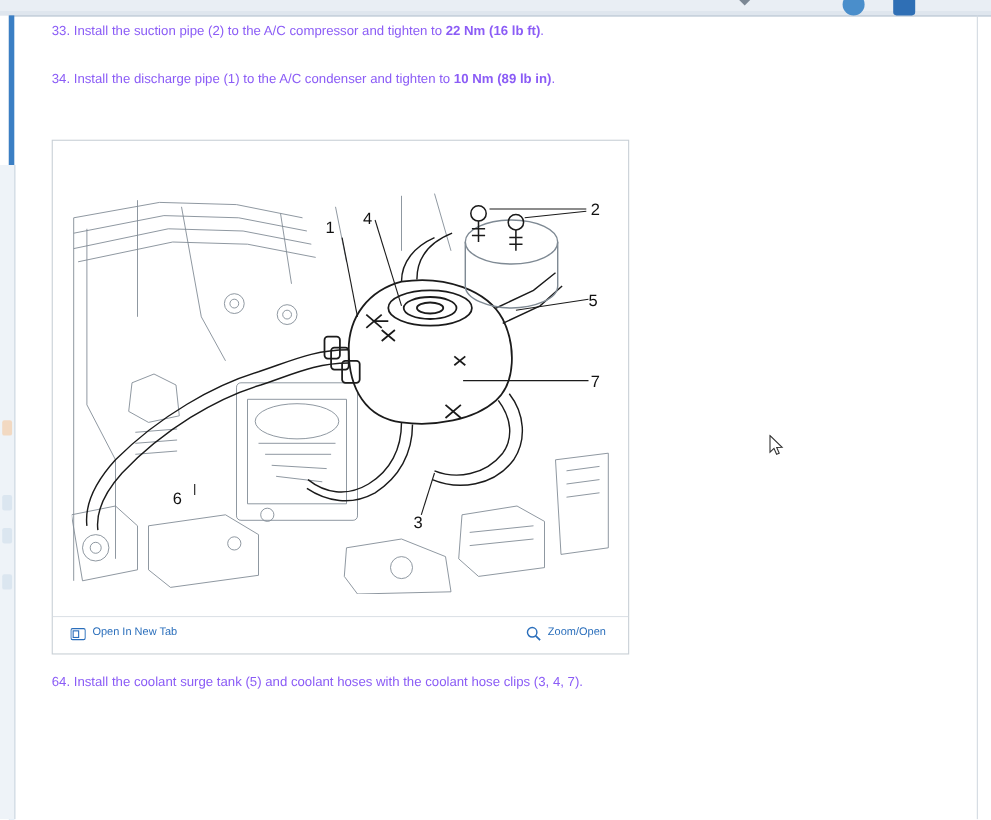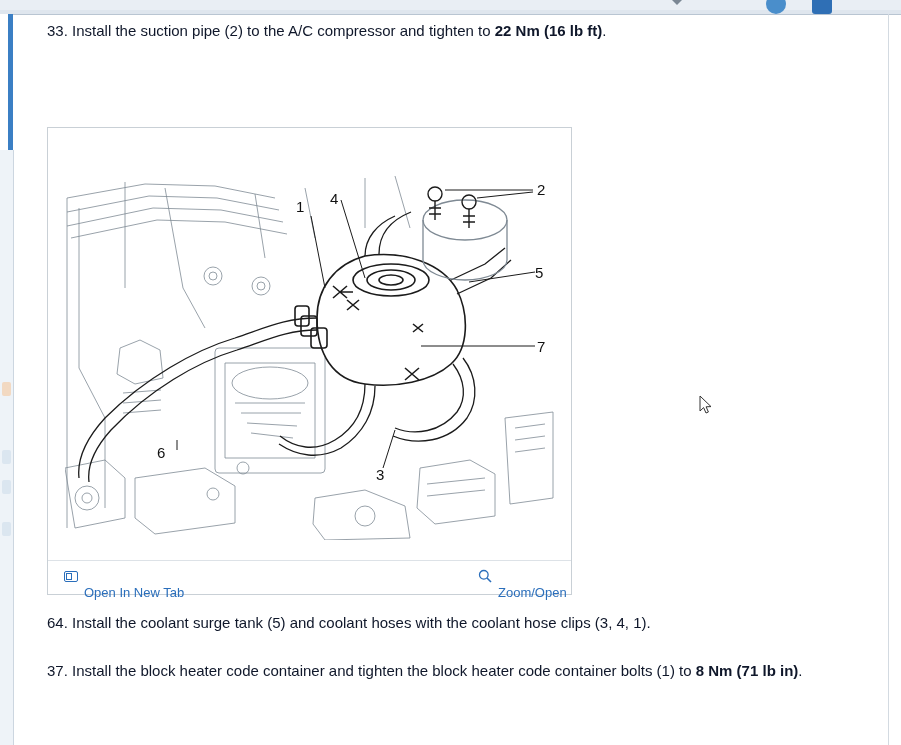--- a/index.html
+++ b/index.html
@@ -89,22 +89,22 @@
     background: #d3dae1;
   }
 
   
   .content {
     position: absolute;
     left: 47px; top: 20px;
     width: 820px;
   }
   .step {
-    font-size: 15px;
-    color: #0f172a;
+    font-size: 12px;
+    color: #8b5cf6;
     line-height: 1.45;
     margin: 0 0 26px 0;
   }
   .step b { font-weight: bold; }
 
   
   .figure {
     position: absolute;
     left: 47px; top: 127px;
     width: 525px; height: 468px;
@@ -120,22 +120,22 @@
   }
   .figure-bar {
     position: absolute;
     left: 0; bottom: 0;
     width: 523px; height: 34px;
     border-top: 1px solid #dde2e7;
     box-sizing: border-box;
   }
   .fig-link {
     position: absolute;
-    top: 24px;
-    font-size: 13px;
+    top: 8px;
+    font-size: 10px;
     color: #2a6ebb;
     cursor: pointer;
     white-space: nowrap;
   }
   .fig-link.left { left: 36px; }
   .fig-link.right { left: 450px; }
   .fig-icon {
     position: absolute;
     top: 8px;
     width: 14px; height: 14px;
@@ -177,20 +177,24 @@
     <div class="left-chip c3"></div>
     <div class="left-chip c4"></div>
 
   </div>
   <div class="right-border"></div>
 
   <div class="content">
     <p class="step">
       <span>33.</span>
       <span>Install the suction pipe (2) to the A/C compressor and tighten to </span><b>22 Nm (16 lb ft)</b><span>.</span>
+    </p>
+    <p class="step">
+      <span>34.</span>
+      <span>Install the discharge pipe (1) to the A/C condenser and tighten to </span><b>10 Nm (89 lb in)</b><span>.</span>
     </p>
   </div>
 
   <div class="figure">
     <div class="figure-img">
       <svg width="490" height="372" viewBox="0 0 490 372" xmlns="http://www.w3.org/2000/svg">
         <rect x="0" y="0" width="490" height="372" fill="#ffffff"></rect>
         <g stroke="#7f8a94" stroke-width="0.8" fill="none">
 
           <path d="M2 30 L80 16 L150 18 L210 30"></path>
@@ -317,25 +321,21 @@
             <line x1="9" y1="9" x2="13" y2="13" stroke="#2a6ebb" stroke-width="1.6"></line>
           </svg>
       </span>
       <span class="fig-link right">Zoom/Open</span>
     </div>
   </div>
 
   <div class="steps-below">
     <p class="step">
       <span>64.</span>
-      <span>Install the coolant surge tank (5) and coolant hoses with the coolant hose clips (3, 4, 1).</span><b></b><span></span>
-    </p>
-    <p class="step">
-      <span>37.</span>
-      <span>Install the block heater code container and tighten the block heater code container bolts (1) to </span><b>8 Nm (71 lb in)</b><span>.</span>
+      <span>Install the coolant surge tank (5) and coolant hoses with the coolant hose clips (3, 4, 7).</span><b></b><span></span>
     </p>
   </div>
 
   <div class="cursor">
     <svg width="14" height="20" viewBox="0 0 14 20">
       <path d="M1 1 L1 16 L4.6 12.6 L7 18 L9.4 17 L7.1 11.8 L12 11.6 Z" fill="#ffffff" stroke="#333" stroke-width="1"></path>
     </svg>
   </div>
 
 </div>

